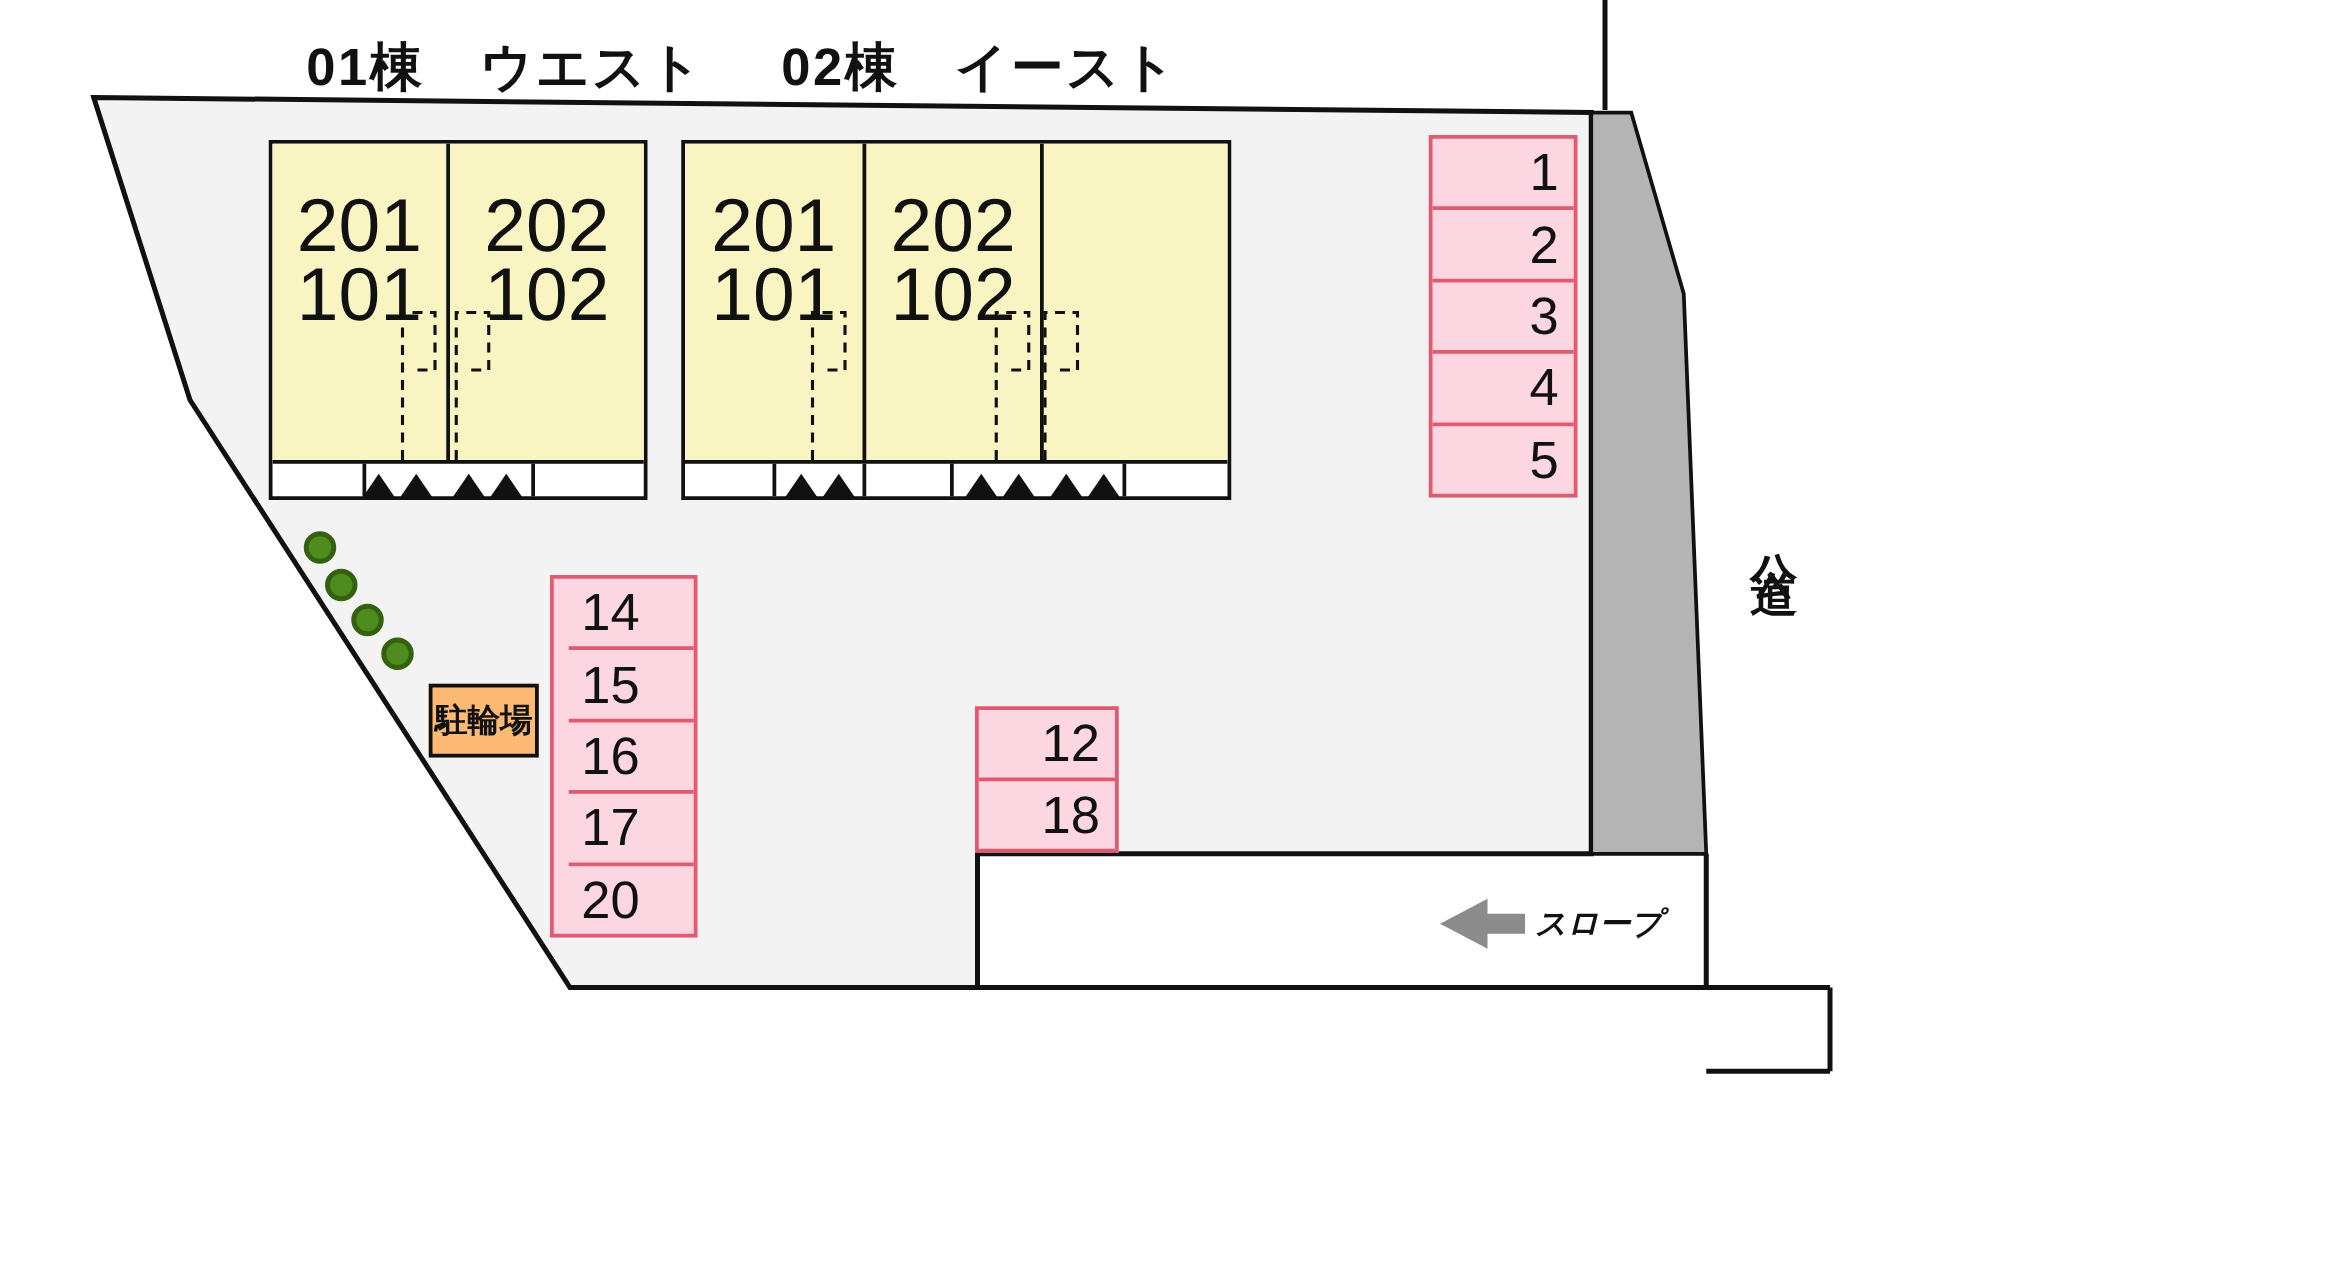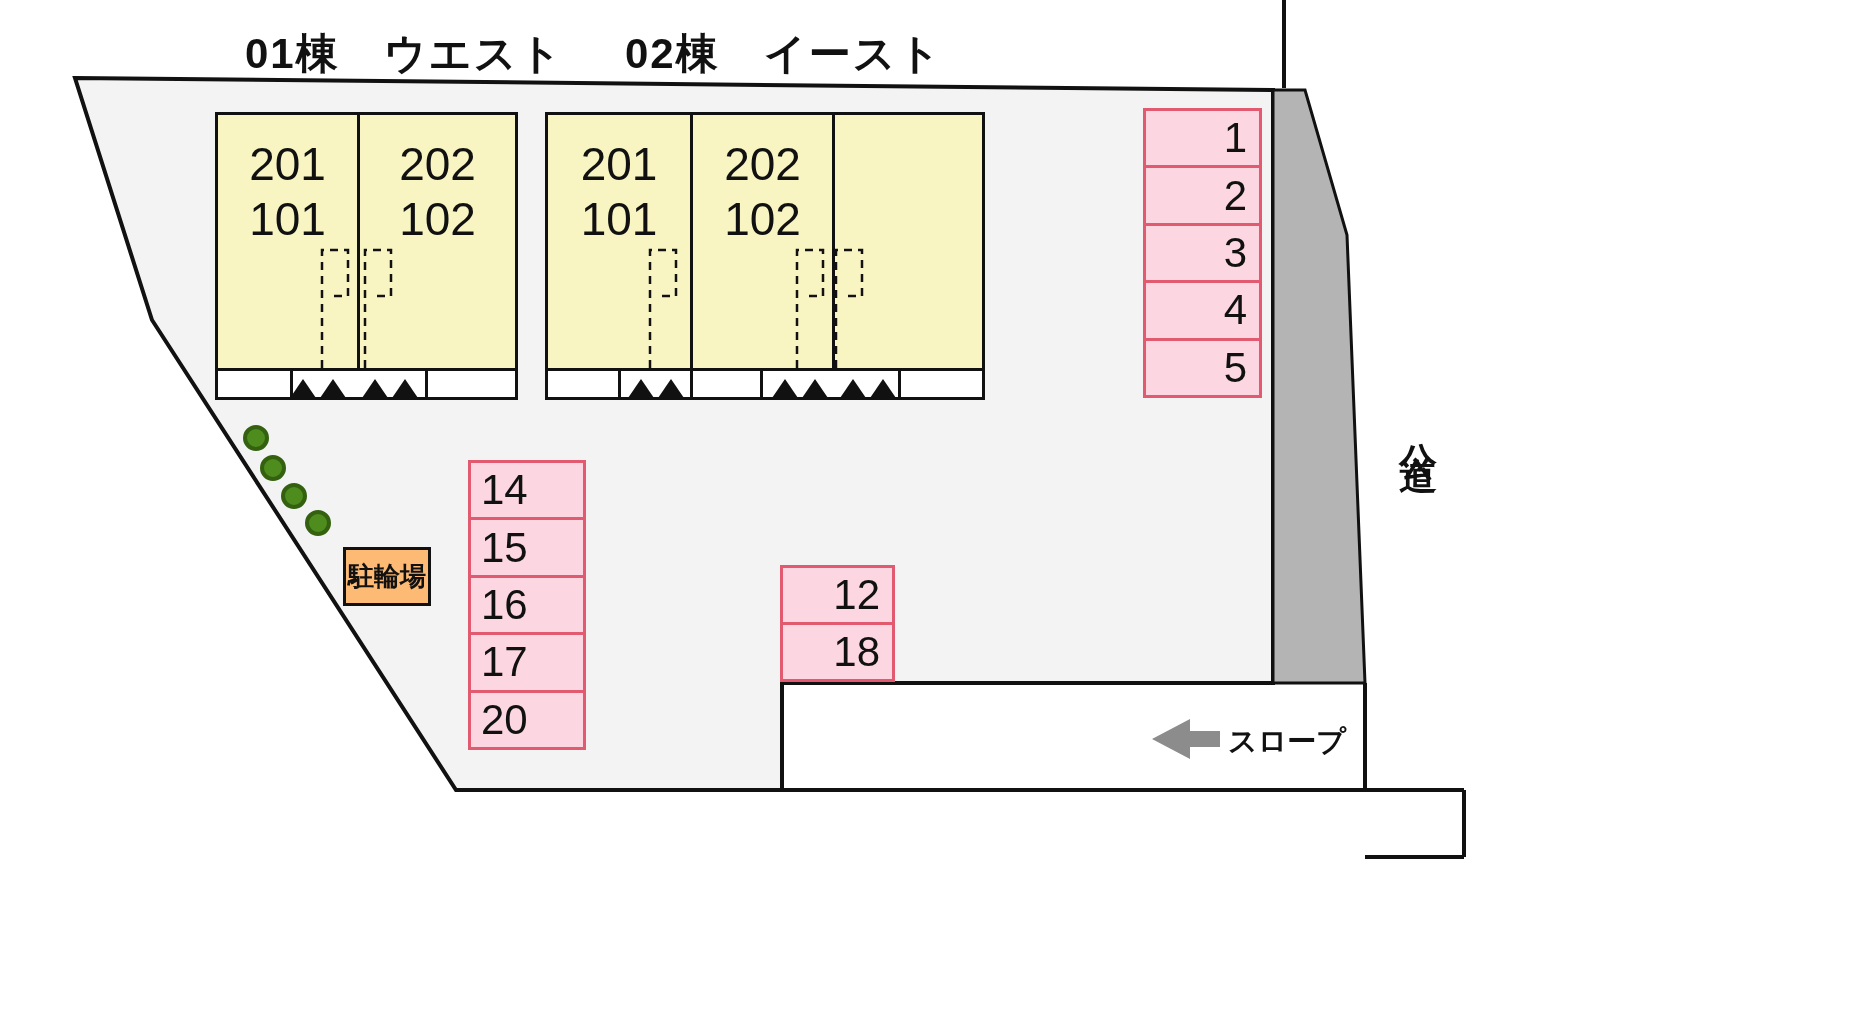--- a/index.html
+++ b/index.html
@@ -13,38 +13,38 @@
   svg{position:absolute;left:0;top:0;}
   #ground-svg{z-index:0;}
   #overlay-svg{z-index:5;pointer-events:none;}
   .abs{position:absolute;box-sizing:border-box;}
 
   
   .building{border:3px solid #111;background:#ffffff;z-index:2;}
   .unit-area{position:absolute;left:0;right:0;top:0;height:253px;background:#f8f5c3;border-bottom:3px solid #111;}
   .v-divider{position:absolute;top:0;width:3px;height:253px;background:#111;}
   .strip-divider{position:absolute;width:3px;background:#111;}
-  .unit-label{position:absolute;top:22px;text-align:center;font-size:46px;line-height:55px;color:#111;}
+  .unit-label{position:absolute;top:38px;text-align:center;font-size:60px;line-height:55px;color:#111;}
 
   
   .pstack{border:3px solid #e25a70;background:#fcd6e1;display:flex;flex-direction:column;z-index:2;}
   .pstack .pcell{flex:1;display:flex;align-items:center;font-size:42px;color:#111;}
   .pstack .pcell + .pcell{border-top:3px solid #e25a70;}
   .pstack.num-right .pcell{justify-content:flex-end;padding-right:12px;}
   .pstack.num-left  .pcell{justify-content:flex-start;padding-left:10px;}
   .prow{border:3px solid #e25a70;background:#fcd6e1;display:flex;flex-direction:row;z-index:2;}
   .prow .pcell{flex:1;display:flex;align-items:flex-end;justify-content:center;padding-bottom:2px;font-size:42px;color:#111;}
   .prow .pcell + .pcell{border-left:3px solid #e25a70;}
 
   
   .big-title{font-size:42px;font-weight:bold;letter-spacing:2px;white-space:nowrap;z-index:6;}
   .bike-box{border:3px solid #111;background:#fdba74;display:flex;align-items:center;justify-content:center;
             font-size:26px;font-weight:bold;z-index:3;}
   .road-label{writing-mode:vertical-rl;font-size:38px;font-weight:bold;letter-spacing:14px;z-index:6;}
-  .slope-label{font-size:29px;font-weight:bold;z-index:6;white-space:nowrap;}
+  .slope-label{font-size:25px;font-weight:bold;z-index:6;white-space:nowrap;font-style:italic;}
 </style>
 </head>
 <body>
 
 <div id="canvas">
 
   <svg id="ground-svg" width="1870" height="1029" viewBox="0 0 1870 1029">
 
     <polygon points="75,78 1273,90 1273,683 782,683 782,790 456,790 152,320" fill="#f3f3f3" stroke="#111111" stroke-width="4"></polygon>
 
@@ -102,21 +102,21 @@
   </div>
 
   <div class="abs pstack num-right" style="left:1143px;top:108px;width:119px;height:290px;">
     <div class="pcell">1</div>
     <div class="pcell">2</div>
     <div class="pcell">3</div>
     <div class="pcell">4</div>
     <div class="pcell">5</div>
   </div>
 
-  <div class="abs pstack num-left" style="left:468px;top:460px;width:118px;height:290px;">
+  <div class="abs pstack num-left" style="left:440px;top:460px;width:118px;height:290px;padding-left:12px;">
     <div class="pcell">14</div>
     <div class="pcell">15</div>
     <div class="pcell">16</div>
     <div class="pcell">17</div>
     <div class="pcell">20</div>
   </div>
 
   <div class="abs pstack num-right" style="left:780px;top:565px;width:115px;height:117px;">
     <div class="pcell">12</div>
     <div class="pcell">18</div>

